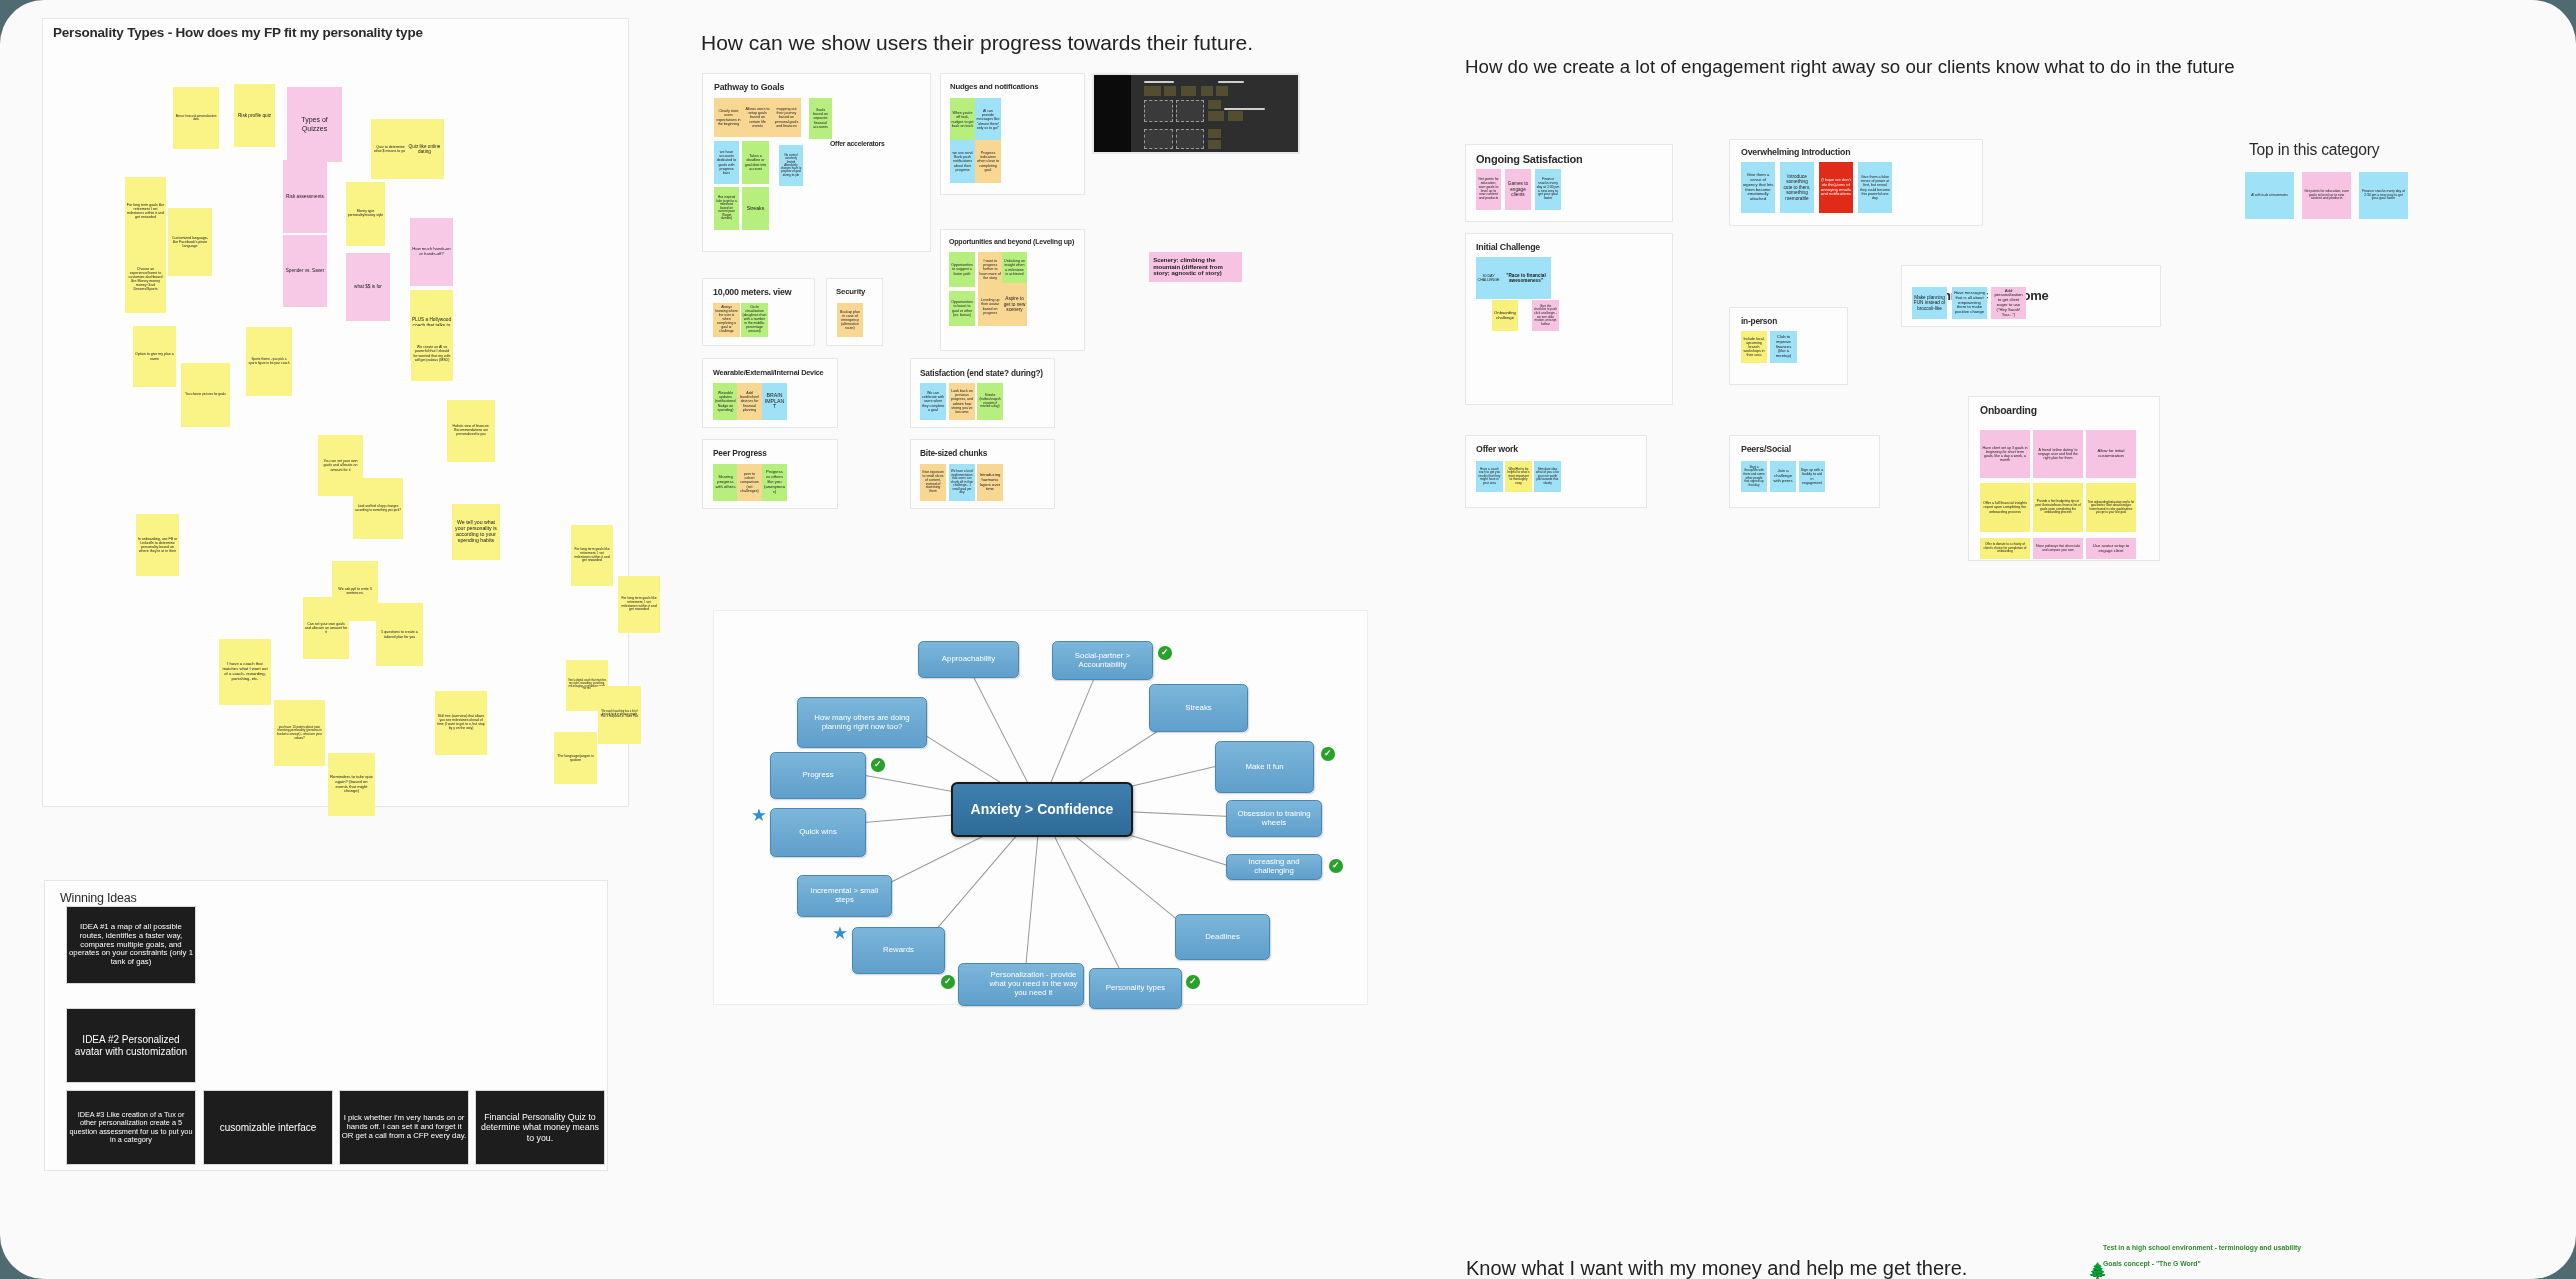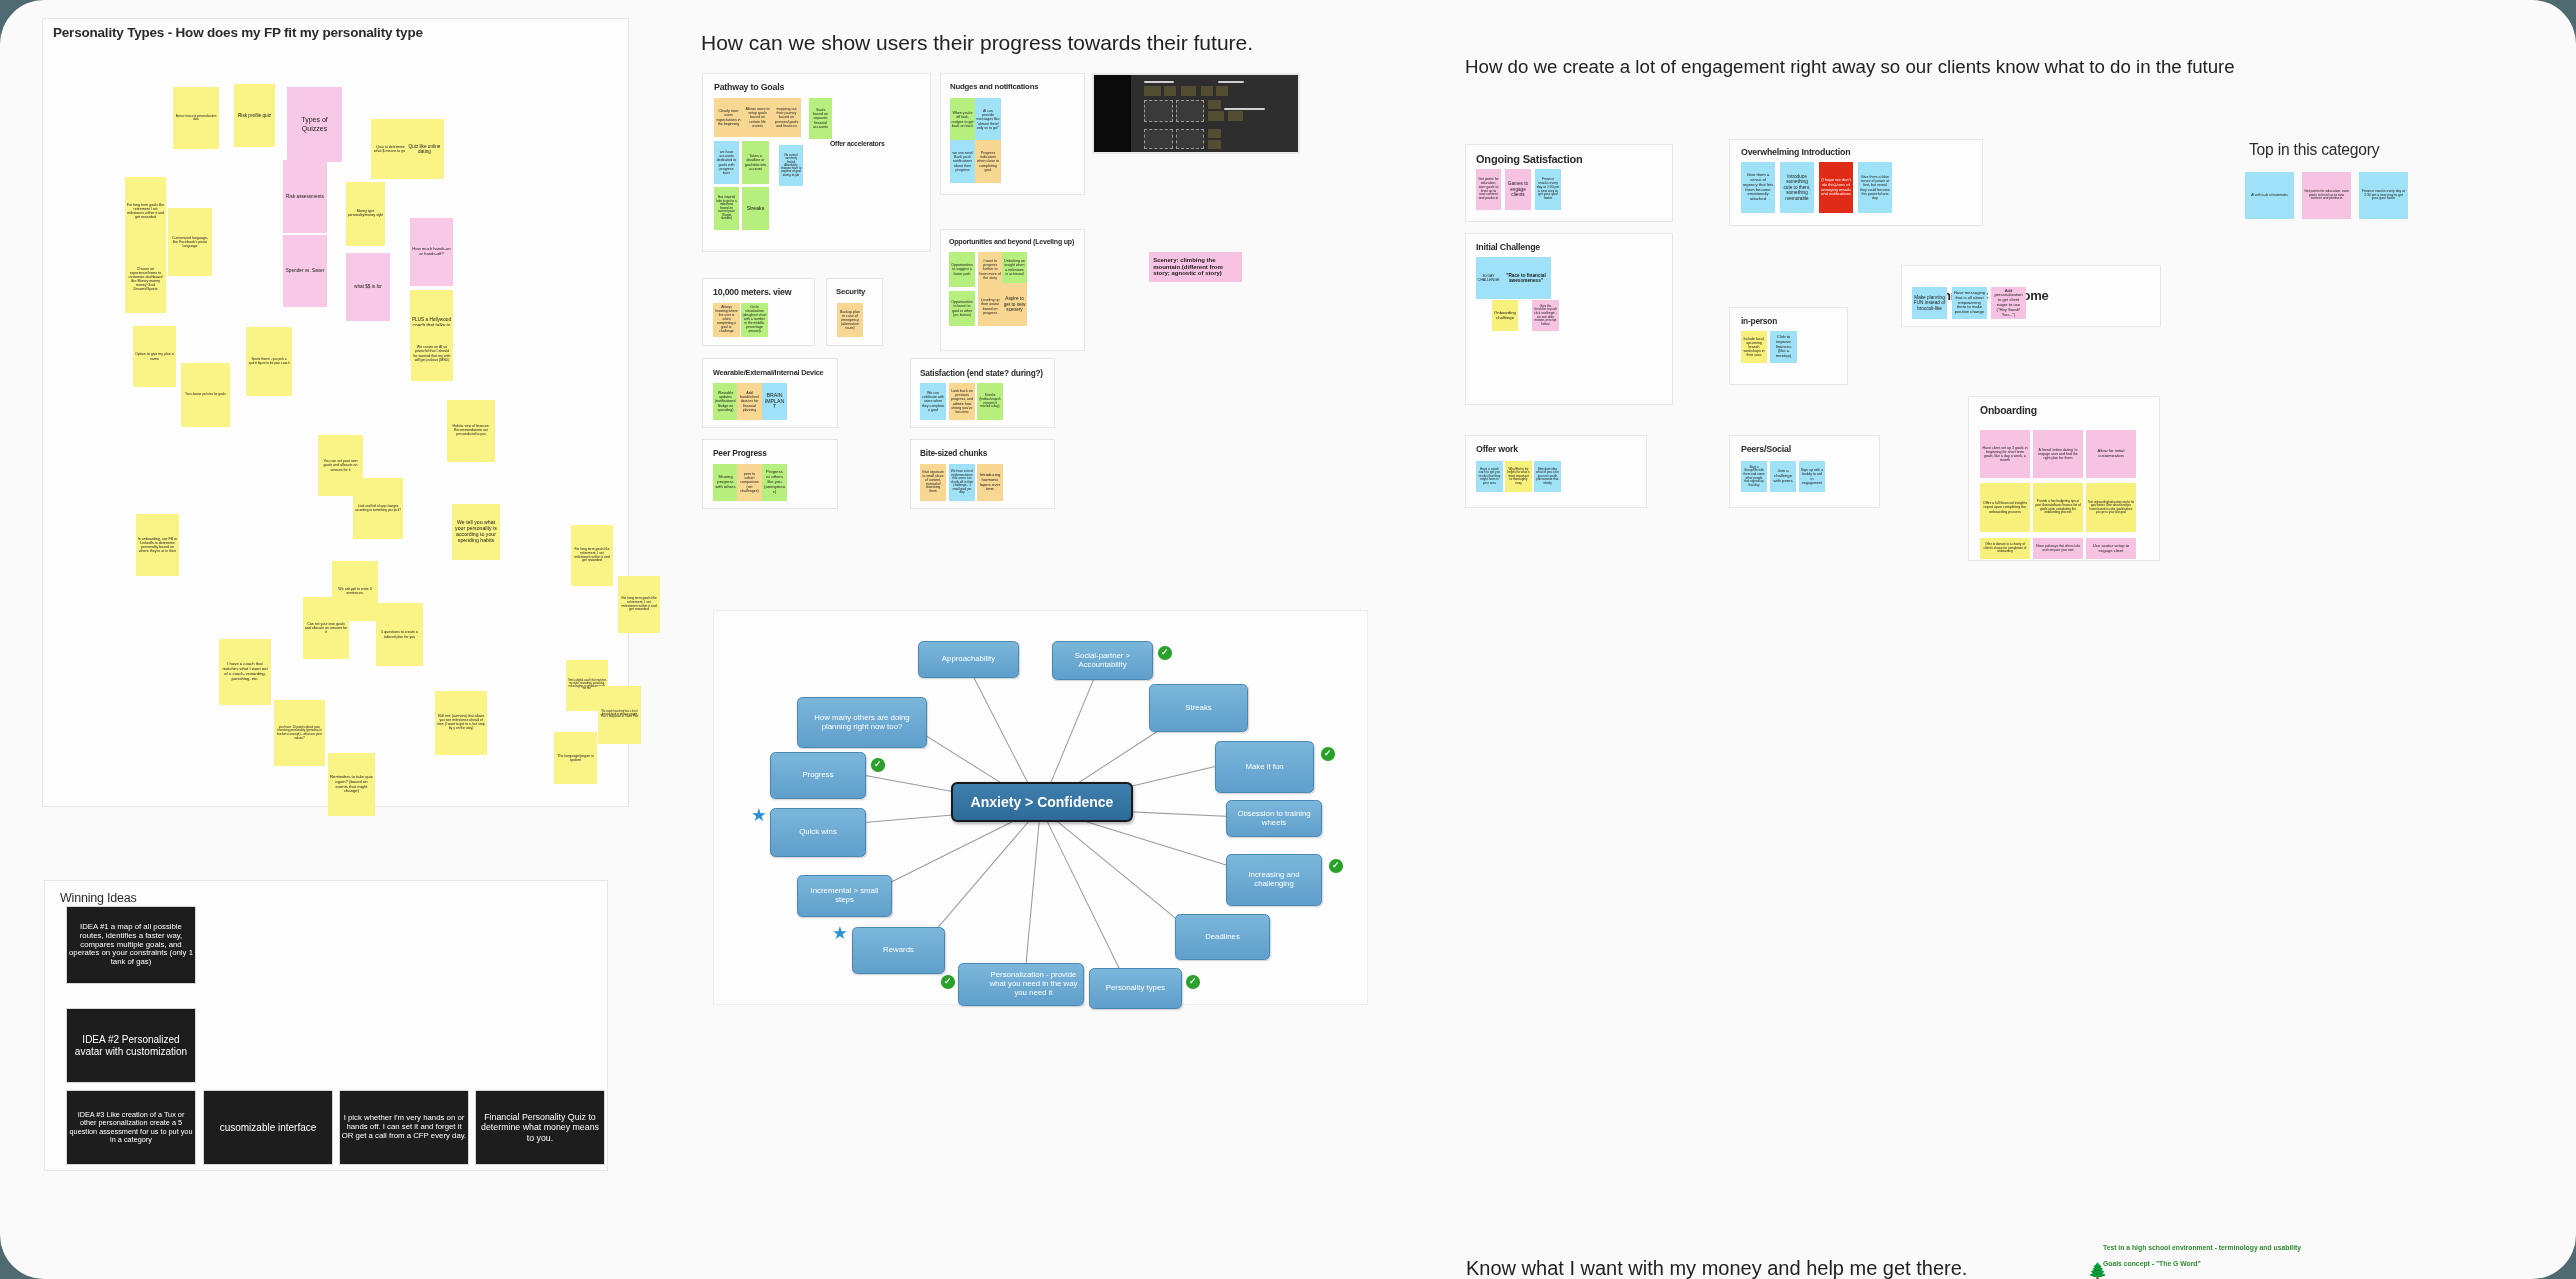--- a/index.html
+++ b/index.html
@@ -261,21 +261,21 @@
         <line x1="631" y1="380" x2="1060" y2="400"></line>
         <line x1="631" y1="380" x2="300" y2="545"></line>
         <line x1="631" y1="380" x2="1035" y2="505"></line>
         <line x1="631" y1="380" x2="400" y2="650"></line>
         <line x1="631" y1="380" x2="930" y2="625"></line>
         <line x1="631" y1="380" x2="600" y2="715"></line>
         <line x1="631" y1="380" x2="790" y2="705"></line>
       </g>
     </svg>
 
-    <div class="mm-center" style="left:237px;top:171px;width:182px;height:40px;">Anxiety &gt; Confidence</div>
+    <div class="mm-center" style="left:237px;top:171px;width:182px;height:55px;">Anxiety &gt; Confidence</div>
 
     <div class="mm-node" style="left:204px;top:30px;width:101px;height:37px;">Approachability</div>
     <div class="mm-node" style="left:338px;top:30px;width:101px;height:39px;">Social-partner &gt; Accountability</div>
     <div class="check" style="left:444px;top:35px;">✓</div>
 
     <div class="mm-node" style="left:83px;top:86px;width:130px;height:51px;">How many others are doing planning right now too?</div>
 
     <div class="mm-node" style="left:435px;top:73px;width:99px;height:48px;">Streaks</div>
 
     <div class="mm-node" style="left:56px;top:141px;width:96px;height:47px;">Progress</div>
@@ -284,21 +284,21 @@
     <div class="mm-node" style="left:501px;top:130px;width:99px;height:52px;">Make it fun</div>
     <div class="check" style="left:607px;top:136px;">✓</div>
 
     <div class="mm-node" style="left:56px;top:197px;width:96px;height:49px;">Quick wins</div>
     <span class="star" style="left:37px;top:196px;">★</span>
 
     <div class="mm-node" style="left:512px;top:189px;width:96px;height:37px;">Obsession to training wheels</div>
 
     <div class="mm-node" style="left:83px;top:264px;width:95px;height:42px;">Incremental &gt; small steps</div>
 
-    <div class="mm-node" style="left:512px;top:243px;width:96px;height:52px;">Increasing and challenging</div>
+    <div class="mm-node" style="left:512px;top:243px;width:96px;height:26px;">Increasing and challenging</div>
     <div class="check" style="left:615px;top:248px;">✓</div>
 
     <div class="mm-node" style="left:138px;top:316px;width:93px;height:47px;">Rewards</div>
     <span class="star" style="left:118px;top:314px;">★</span>
 
     <div class="mm-node" style="left:461px;top:303px;width:95px;height:46px;">Deadlines</div>
 
     <div class="mm-node" style="left:244px;top:352px;width:126px;height:43px;padding-left:28px;">Personalization - provide what you need in the way you need it</div>
     <div class="check" style="left:227px;top:364px;">✓</div>
 

